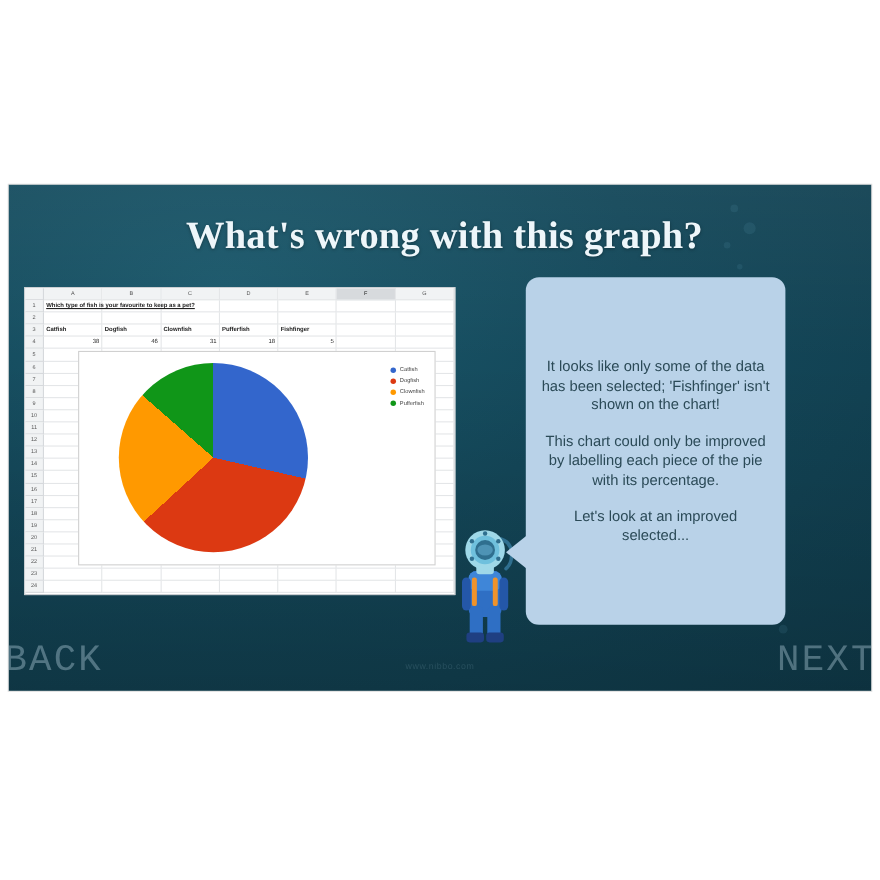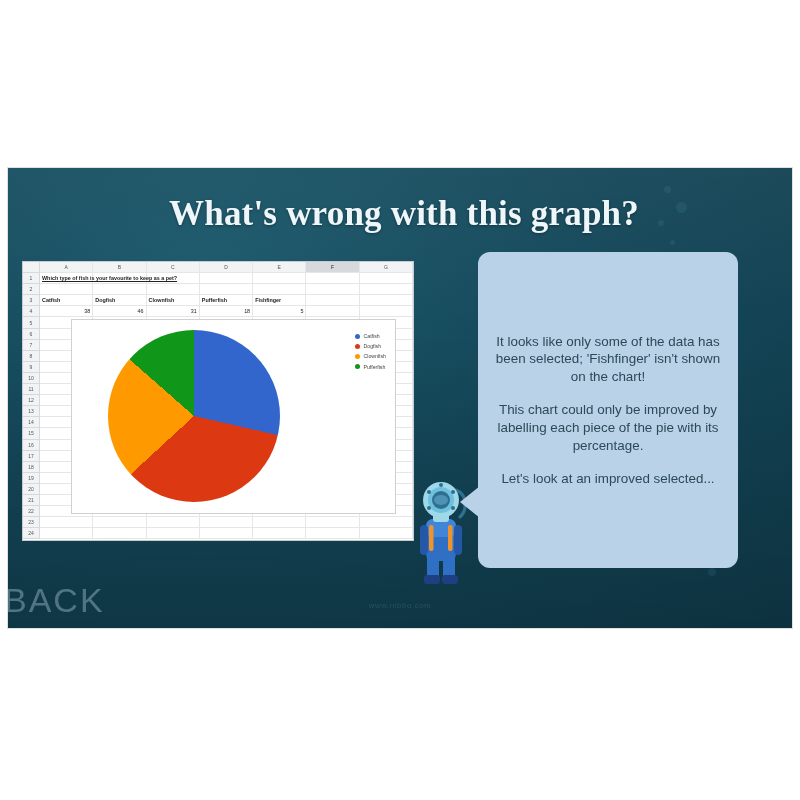--- a/index.html
+++ b/index.html
@@ -82,21 +82,21 @@
     width:172px; height:172px; border-radius:50%;
   }
   #chart-legend { position:absolute; right:9px; top:13px; }
   .legend-item { display:flex; align-items:center; margin-bottom:4.2px; }
   .legend-dot { width:5px; height:5px; border-radius:50%; margin-right:4px; flex:0 0 5px; }
   .legend-label { font-size:5.2px; color:#444; white-space:nowrap; }
 
   
   #speech-bubble {
     position:absolute; left:470px; top:84px;
-    width:260px; height:316px;
+    width:236px; height:316px;
     background:#b9d2e8;
     border-radius:12px;
     padding:14px 13px;
     color:#2b4a57;
     text-align:center;
     font-size:13.4px;
     line-height:1.33;
     display:flex; flex-direction:column; justify-content:center; gap:15px;
   }
   #bubble-tail {
@@ -107,21 +107,21 @@
     border-right:20px solid #b9d2e8;
   }
   .bubble-para { margin:0; }
 
   
   #diver { position:absolute; left:400px; top:307px; width:66px; height:116px; }
 
   
   .nav-btn {
     position:absolute; bottom:8px;
-    font-family:Liberation Sans, sans-serif;
+    font-family:Liberation Mono, monospace;
     font-size:34px; letter-spacing:2px;
     color:rgba(190,216,228,0.38);
   }
   #nav-back { left:-4px; }
   #nav-next { right:-4px; }
   #watermark {
     position:absolute; bottom:18px; left:0; width:784px; text-align:center;
     font-size:8px; color:rgba(150,190,205,0.18); letter-spacing:0.5px;
   }
 </style>
@@ -445,16 +445,17 @@
     </svg>
 
     <div id="bubble-tail"></div>
     <div id="speech-bubble">
       <p class="bubble-para">It looks like only some of the data has been selected; 'Fishfinger' isn't shown on the chart!</p>
       <p class="bubble-para">This chart could only be improved by labelling each piece of the pie with its percentage.</p>
       <p class="bubble-para">Let's look at an improved selected...</p>
     </div>
 
     <div class="nav-btn" id="nav-back">BACK</div>
+    <div class="nav-btn" id="nav-next">NEXT</div>
     <div id="watermark">www.nibbo.com</div>
 
   </div>
 </div>
 
 </body></html>

